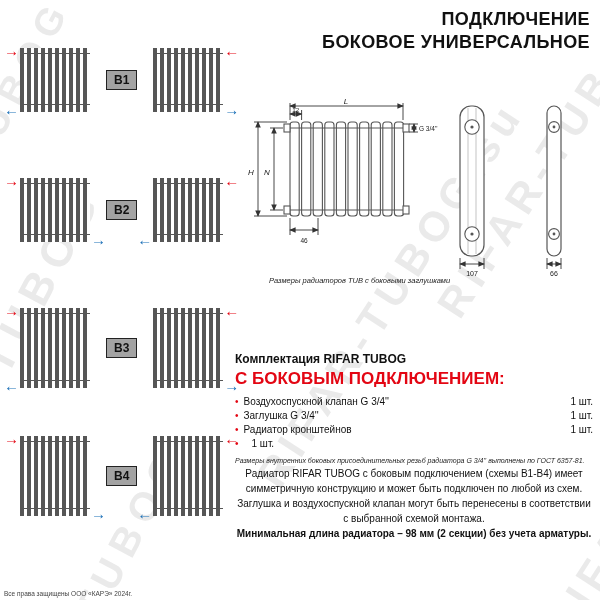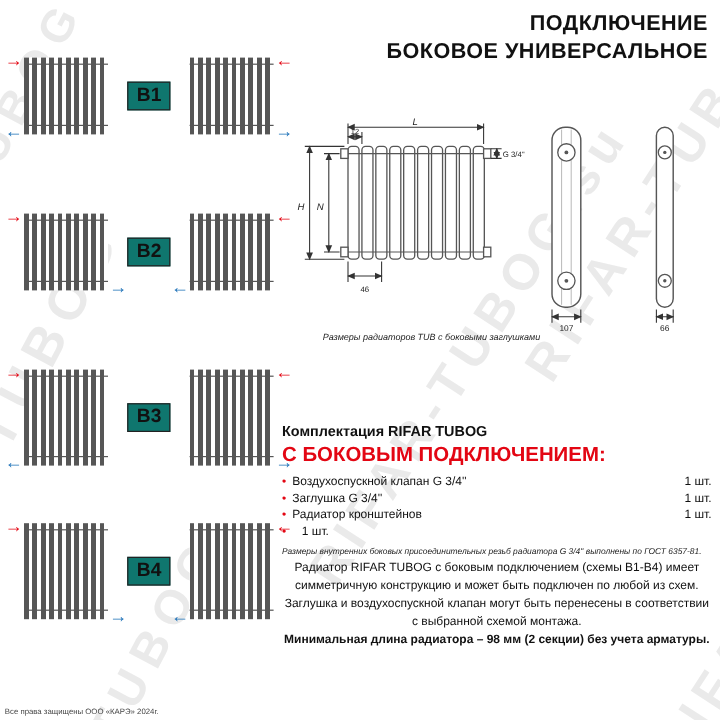--- a/index.html
+++ b/index.html
@@ -26,22 +26,22 @@
   .radiator{position:absolute;inset:0;
     background:
       linear-gradient(#565656,#565656) 0 5px / 100% 1.4px no-repeat,
       linear-gradient(#565656,#565656) 0 calc(100% - 6.4px) / 100% 1.4px no-repeat,
       repeating-linear-gradient(90deg,#565656 0 4px,#ffffff 4px 7px);}
   .arr{position:absolute;font-size:15px;font-weight:700;line-height:1;z-index:3;}
   .supply{color:var(--supply-red,#e30613);}
   .ret{color:var(--return-blue,#1d71b8);}
   .tl{left:-16px;top:-5px;}  .bl{left:-16px;bottom:-5px;}
   .tr{right:-16px;top:-5px;} .br{right:-16px;bottom:-5px;}
-  .scheme-label{border:1.4px solid #222;padding:2px 7px;font-size:16px;font-weight:700;
-                margin:0 16px;background:#0f766e;z-index:2;}
+  .scheme-label{border:1.4px solid #222;padding:2px 7px;font-size:12px;font-weight:700;
+                margin:0 16px;background:#a3a3a3;z-index:2;}
   
   .drawing{position:absolute;left:246px;top:94px;z-index:1;}
   .caption{position:absolute;left:269px;top:276px;width:210px;z-index:1;
            font-size:7.5px;font-style:italic;color:#222;}
   .sideview1{position:absolute;left:442px;top:100px;z-index:1;}
   .sideview2{position:absolute;left:532px;top:100px;z-index:1;}
   
   .kit{position:absolute;left:235px;top:352px;width:358px;z-index:2;}
   .kit-title{font-size:12px;font-weight:700;}
   .kit-sub{font-size:17px;font-weight:700;color:var(--accent-red,#e30613);margin-top:3px;}

